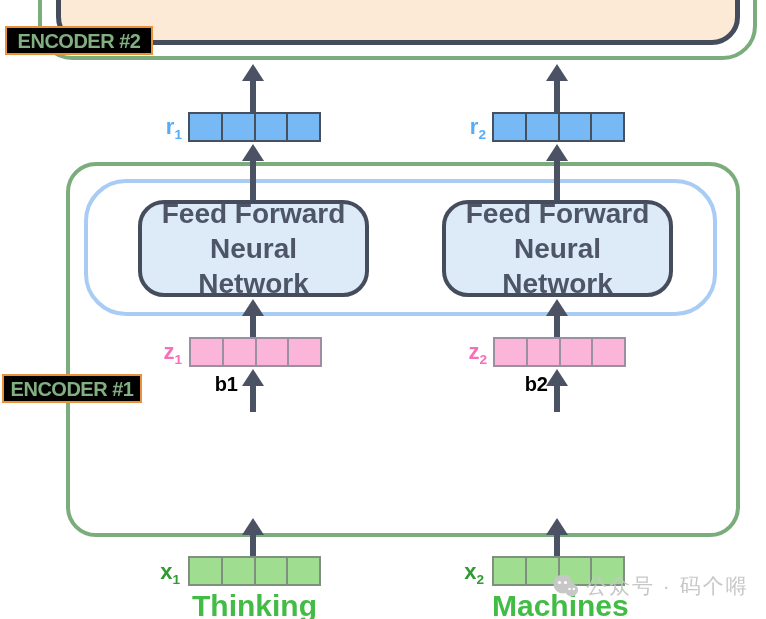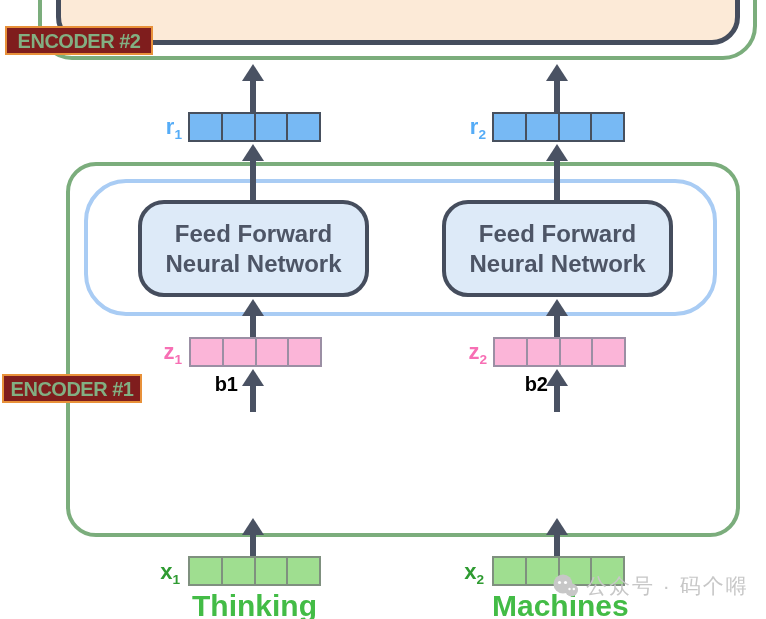--- a/index.html
+++ b/index.html
@@ -29,35 +29,35 @@
   .blue-ring{
     position:absolute;left:84px;top:179px;width:633px;height:137px;
     border:4px solid var(--blue-ring);border-radius:42px;
     box-sizing:border-box;background:#fff;
   }
   .ffnn{
     position:absolute;top:200px;width:231px;height:97px;
     background:var(--ffnn-fill);border:4px solid var(--dark-border);
     border-radius:26px;box-sizing:border-box;
     display:flex;align-items:center;justify-content:center;text-align:center;
-    font-size:24px;font-weight:bold;color:var(--dark-text);line-height:1.25;
+    font-size:28px;font-weight:bold;color:var(--dark-text);line-height:1.25;
     padding:0 18px;
   }
   .ffnn-1{left:138px;} .ffnn-2{left:442px;}
   .self-attn{
     position:absolute;left:85px;top:412px;width:631px;height:104px;
     background:var(--peach-fill);border:5px solid var(--dark-border);
     border-radius:50px;box-sizing:border-box;
     display:flex;align-items:center;justify-content:center;
     font-size:20px;font-weight:bold;color:var(--dark-text);
   }
   
   .enc-tag{
     position:absolute;height:29px;line-height:27px;
-    background:#7f1d1d;border:2px solid var(--orange-border);
+    background:#000000;border:2px solid var(--orange-border);
     box-sizing:border-box;text-align:center;
     font-size:20px;font-weight:bold;color:var(--label-green);
     letter-spacing:-0.5px;white-space:nowrap;padding:0 4px;
   }
   .enc-tag-2{left:5px;top:26px;width:148px;}
   .enc-tag-1{left:2px;top:374px;width:140px;}
   
   .arrow{position:absolute;width:22px;}
   .arrow .head{
     width:0;height:0;margin:0 auto;

